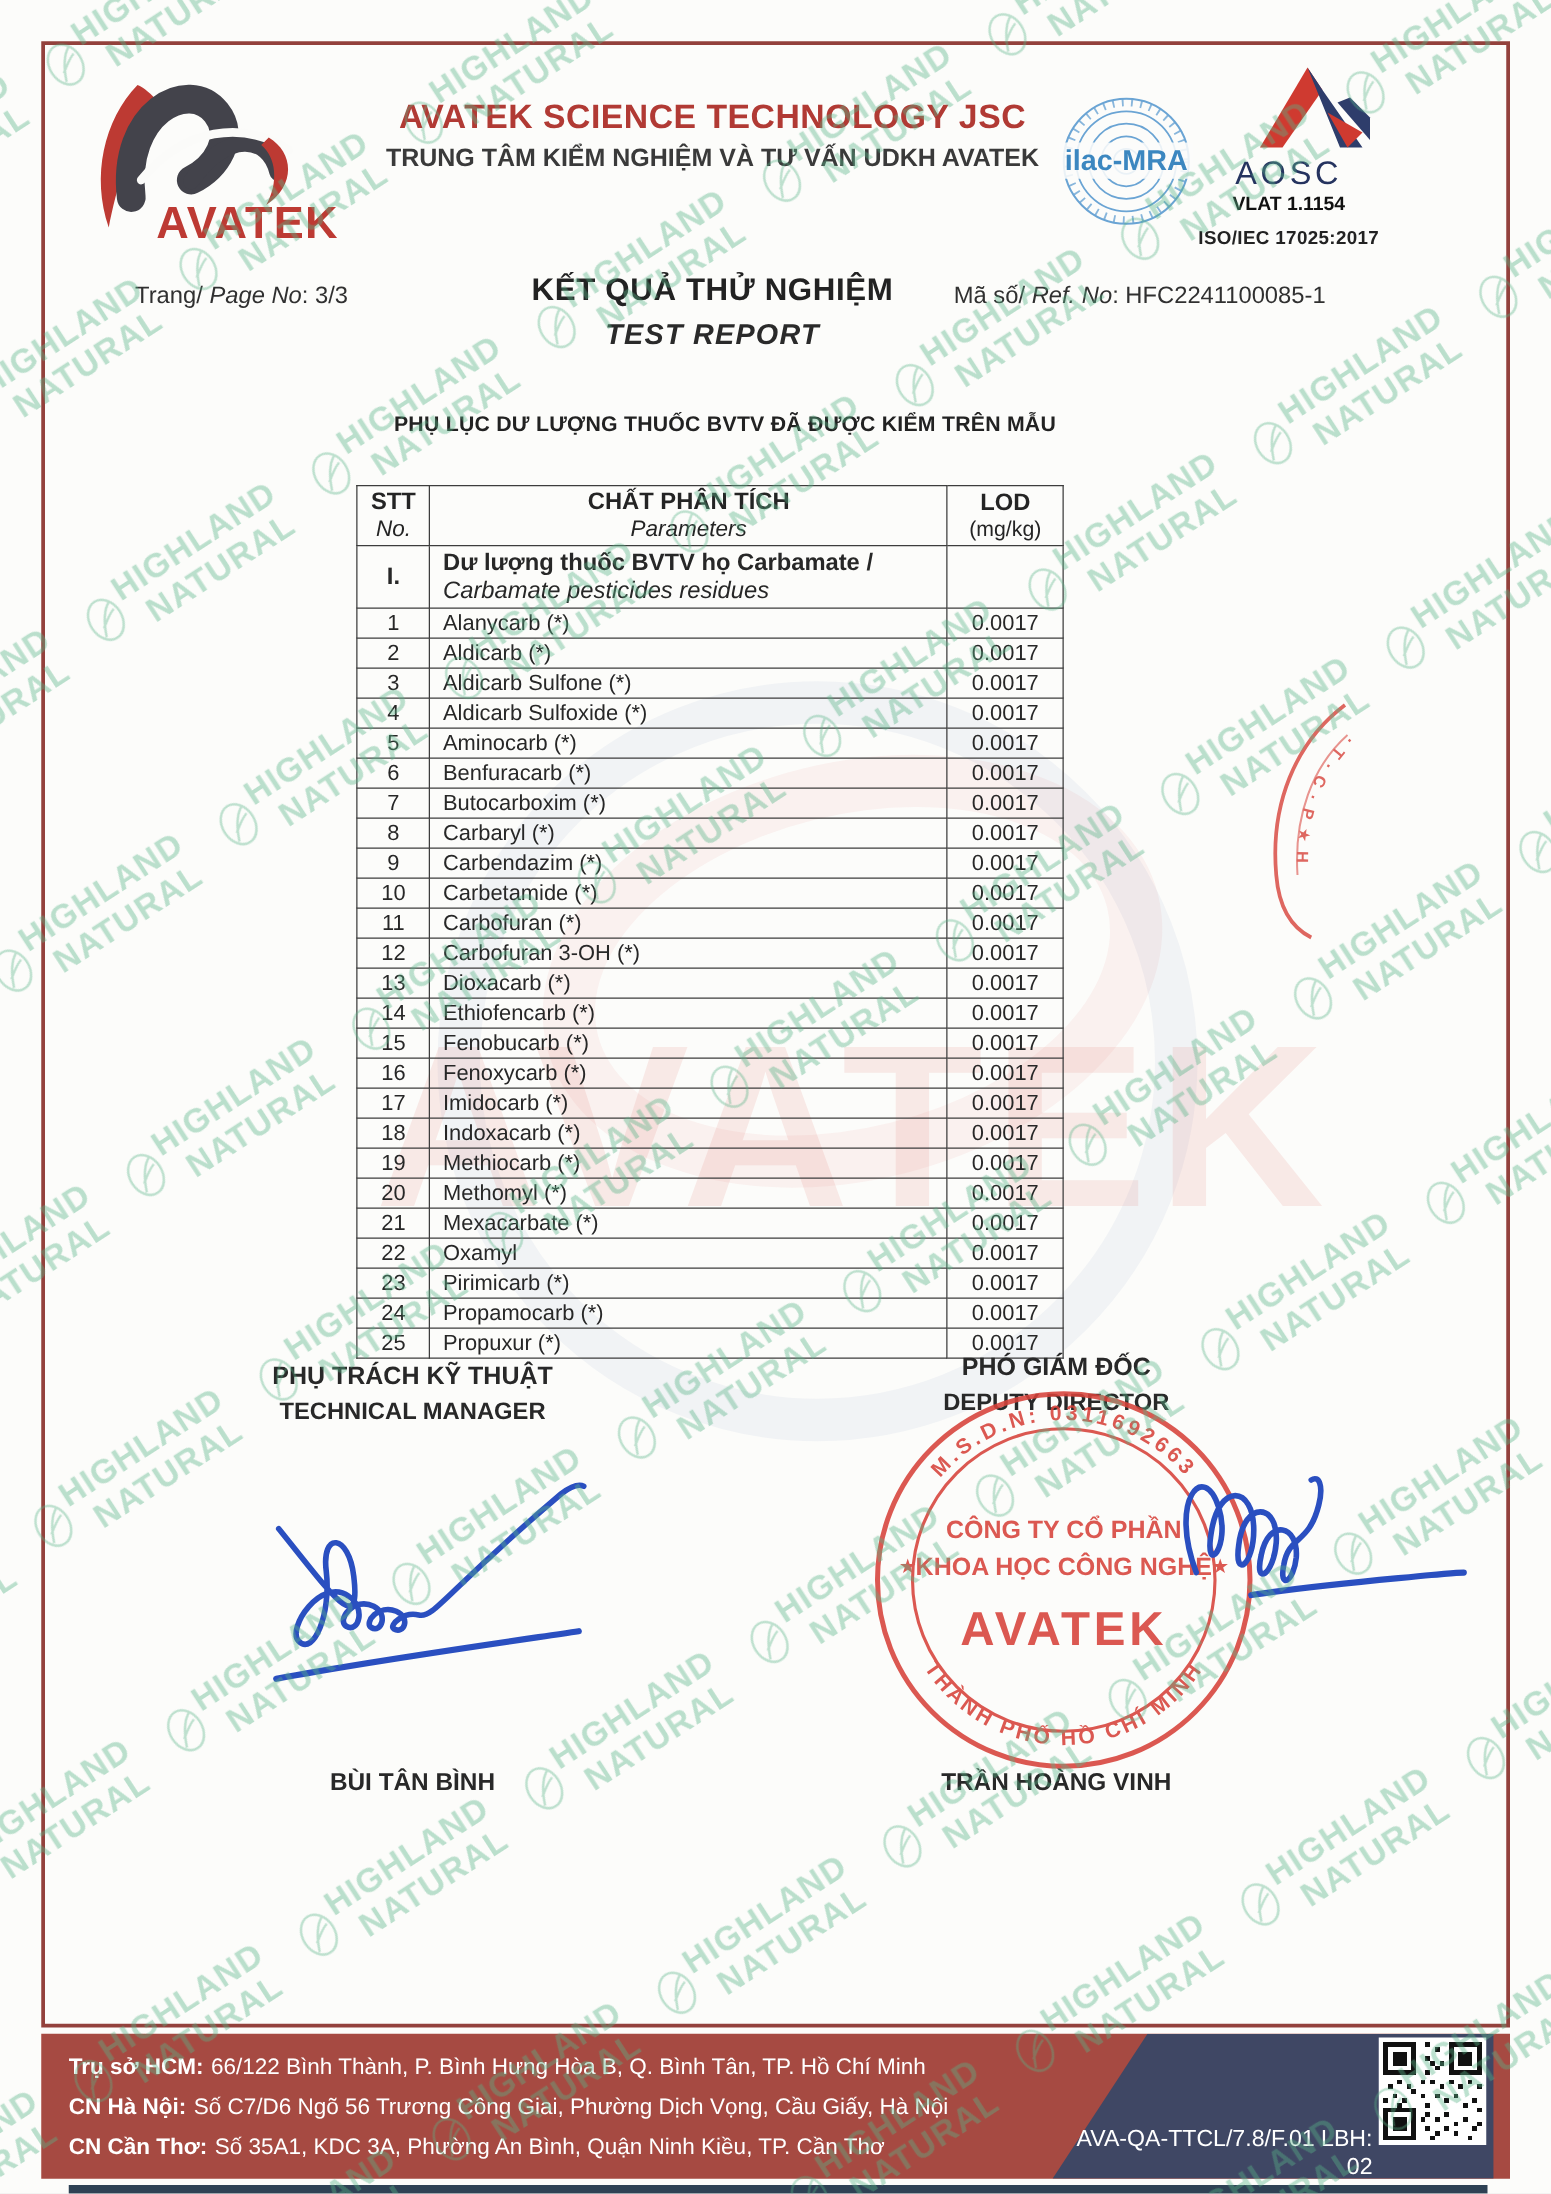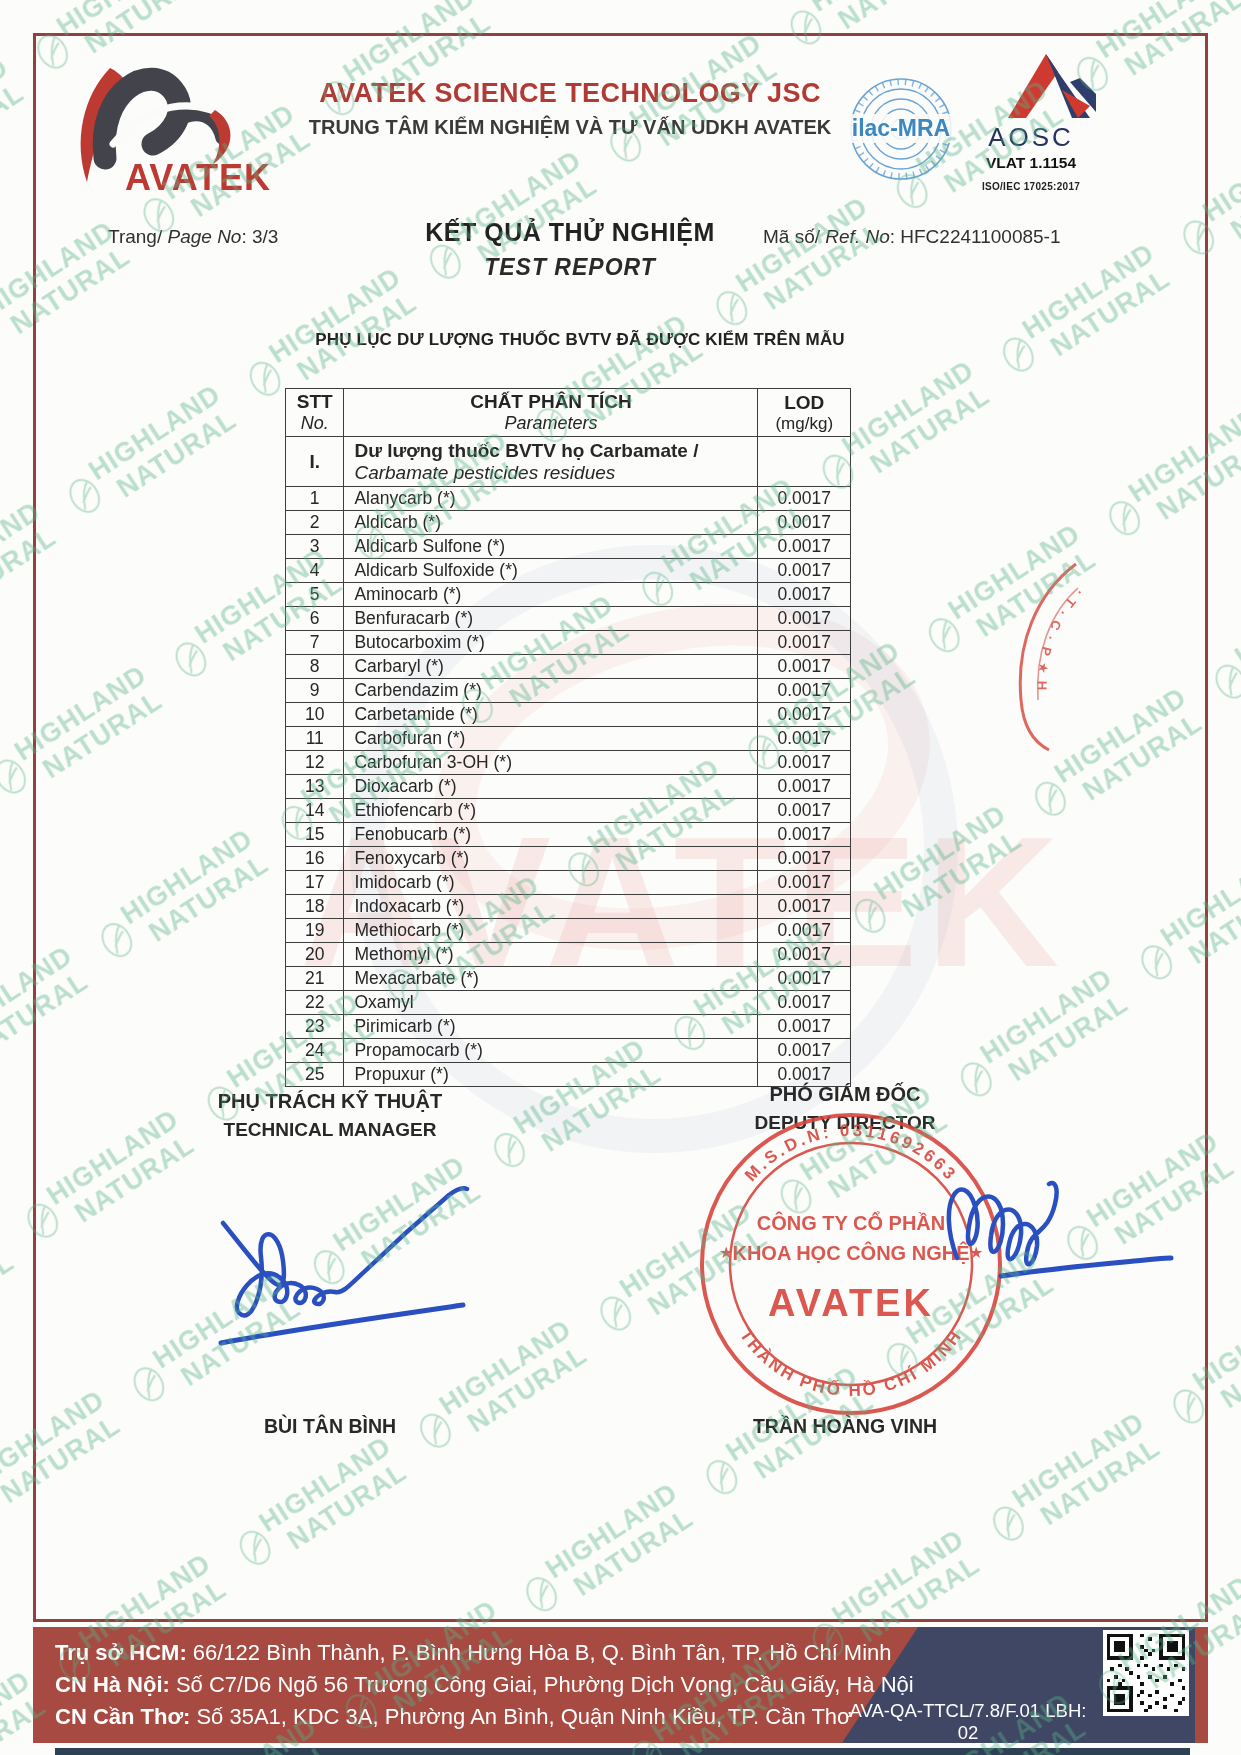--- a/index.html
+++ b/index.html
@@ -4,33 +4,33 @@
 <style>
   html,body{margin:0;padding:0;background:#e8e8e8;}
   #page{position:relative;width:1241px;height:1755px;background:#fcfcfa;overflow:hidden;
         font-family:"Liberation Sans","DejaVu Sans",sans-serif;color:#303030;}
   .abs{position:absolute;}
   
   .frame{left:33px;top:33px;width:1169px;height:1583px;border:3px solid #93413c;z-index:1;}
   .band{left:33px;top:1627px;width:1175px;height:116px;background:#a64a42;z-index:2;}
   .band-navy{left:790px;top:1627px;width:405px;height:116px;background:#3f4764;
              clip-path:polygon(128px 0,405px 0,405px 116px,52px 116px);z-index:3;}
-  .addr{left:55px;top:1637px;z-index:4;color:#fff;font-size:22px;line-height:32px;white-space:nowrap;}
+  .addr{left:55px;top:1637px;z-index:4;color:#fff;font-size:18px;line-height:32px;white-space:nowrap;}
   .addr b{font-weight:bold;margin-right:6px;}
-  .doccode{left:838px;top:1700px;width:260px;text-align:center;z-index:5;color:#fff;font-size:18.5px;}
+  .doccode{left:838px;top:1700px;width:260px;text-align:right;z-index:5;color:#fff;font-size:18.5px;}
   .qr{left:1103px;top:1630px;width:86px;height:86px;background:#fff;z-index:6;padding:0;}
   .sliver{left:55px;top:1748px;width:1135px;height:7px;background:#2e4154;z-index:2;}
   
   .company{left:300px;top:78px;width:540px;text-align:center;z-index:2;}
   .company .l1{font-size:27px;font-weight:bold;color:#b13a34;letter-spacing:.4px;}
   .company .l2{font-size:20px;font-weight:bold;color:#3a3a3a;margin-top:7px;}
   .aosc{left:942px;top:50px;width:178px;text-align:center;z-index:2;}
   .aosc .nm{font-size:26px;color:#25335f;letter-spacing:3px;margin-top:-2px;}
   .aosc .vlat{font-size:15.5px;font-weight:bold;color:#111;margin-top:1px;}
-  .aosc .iso{font-size:10px;font-weight:bold;color:#222;margin-top:9px;letter-spacing:.3px;}
+  .aosc .iso{font-size:15px;font-weight:bold;color:#222;margin-top:9px;letter-spacing:.3px;}
   
   .pageno{left:108px;top:226px;font-size:19px;z-index:2;}
   .midtitle{left:380px;top:218px;width:380px;text-align:center;z-index:2;}
   .midtitle .vi{font-size:25px;font-weight:bold;letter-spacing:.5px;color:#222;}
   .midtitle .en{font-size:23px;font-weight:bold;font-style:italic;margin-top:7px;letter-spacing:1px;color:#2a2a2a;}
   .refno{left:763px;top:226px;font-size:19px;z-index:2;white-space:nowrap;}
   .appendix{left:250px;top:330px;width:660px;text-align:center;font-size:17px;font-weight:bold;color:#222;z-index:2;letter-spacing:.2px;}
   
   .tblwrap{left:285px;top:388px;z-index:2;}
   table{border-collapse:collapse;width:566px;}

